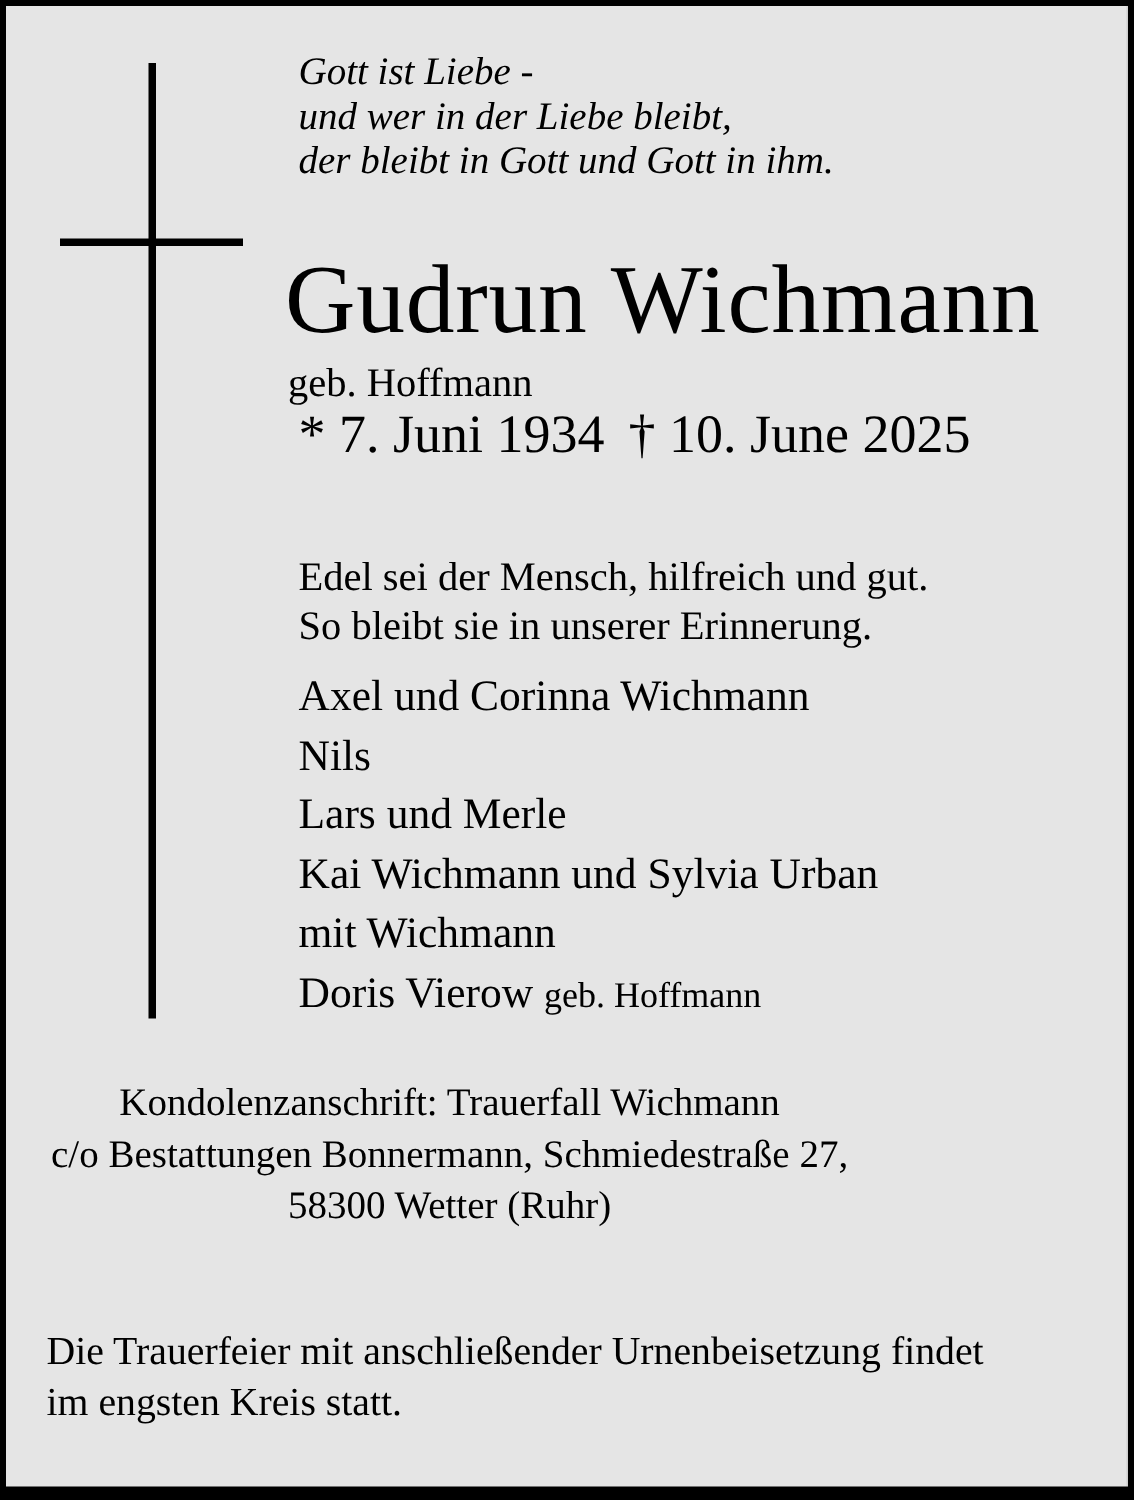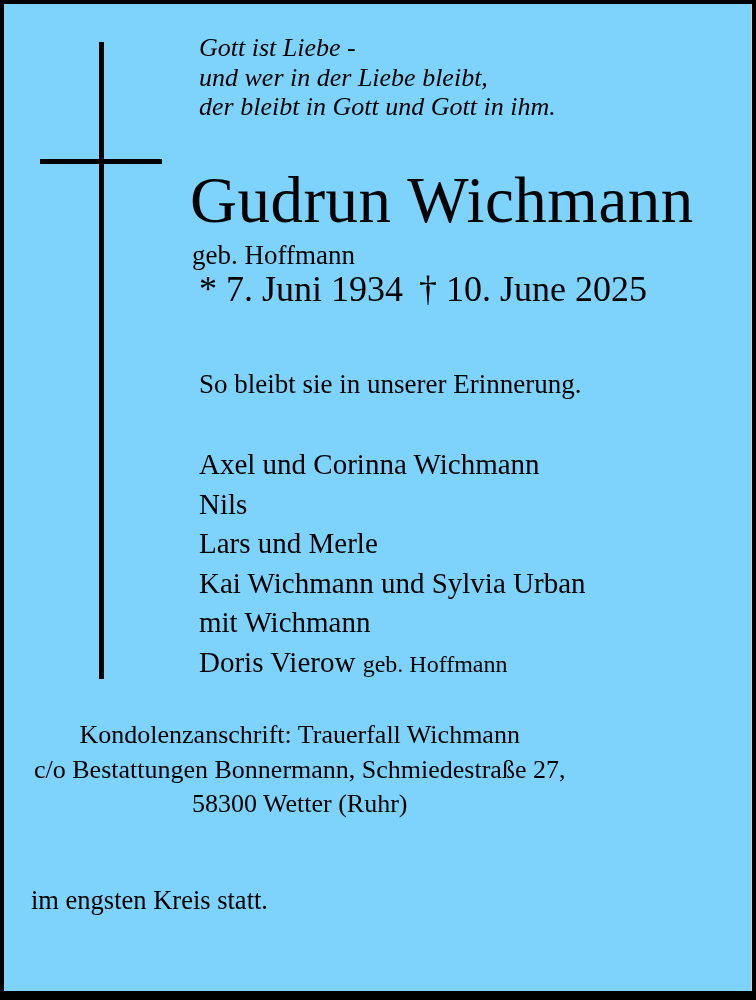--- a/index.html
+++ b/index.html
@@ -10,21 +10,21 @@
     position: relative;
     font-family: "Liberation Serif", "DejaVu Serif", serif;
     color: #000000;
     overflow: hidden;
   }
   .sheet {
     position: absolute;
     left: 0; top: 0;
     width: 756px;
     height: 1000px;
-    background: #7dd3fc;
+    background: #e5e5e5;
     border-top: 4px solid #000;
     border-left: 4px solid #000;
     border-right: 4px solid #000;
     border-bottom: 9px solid #000;
     box-shadow: inset -1px 0 0 #cfcfcf;
   }
   
   .cross-v {
     position: absolute;
     left: 95px; top: 38px;
@@ -129,35 +129,37 @@
 
   <div class="deceased-name">Gudrun Wichmann</div>
   <div class="maiden-name">geb. Hoffmann</div>
 
   <div class="dates-row">
     <span class="birth-date">* 7. Juni 1934</span>
     <span class="death-date">† 10. June 2025</span>
   </div>
 
   <div class="motto">
+    <div>Edel sei der Mensch, hilfreich und gut.</div>
     <div>So bleibt sie in unserer Erinnerung.</div>
   </div>
 
   <div class="mourners">
     <div>Axel und Corinna Wichmann</div>
     <div>Nils</div>
     <div>Lars und Merle</div>
     <div>Kai Wichmann und Sylvia Urban</div>
     <div>mit Wichmann</div>
     <div><span>Doris Vierow </span><span class="mourner-suffix">geb. Hoffmann</span></div>
   </div>
 
   <div class="condolence">
     <div>Kondolenzanschrift: Trauerfall Wichmann</div>
     <div>c/o Bestattungen Bonnermann, Schmiedestraße 27,</div>
     <div>58300 Wetter (Ruhr)</div>
   </div>
 
   <div class="funeral-note">
+    <div>Die Trauerfeier mit anschließender Urnenbeisetzung findet</div>
     <div>im engsten Kreis statt.</div>
   </div>
 
 </div>
 
 </body></html>

